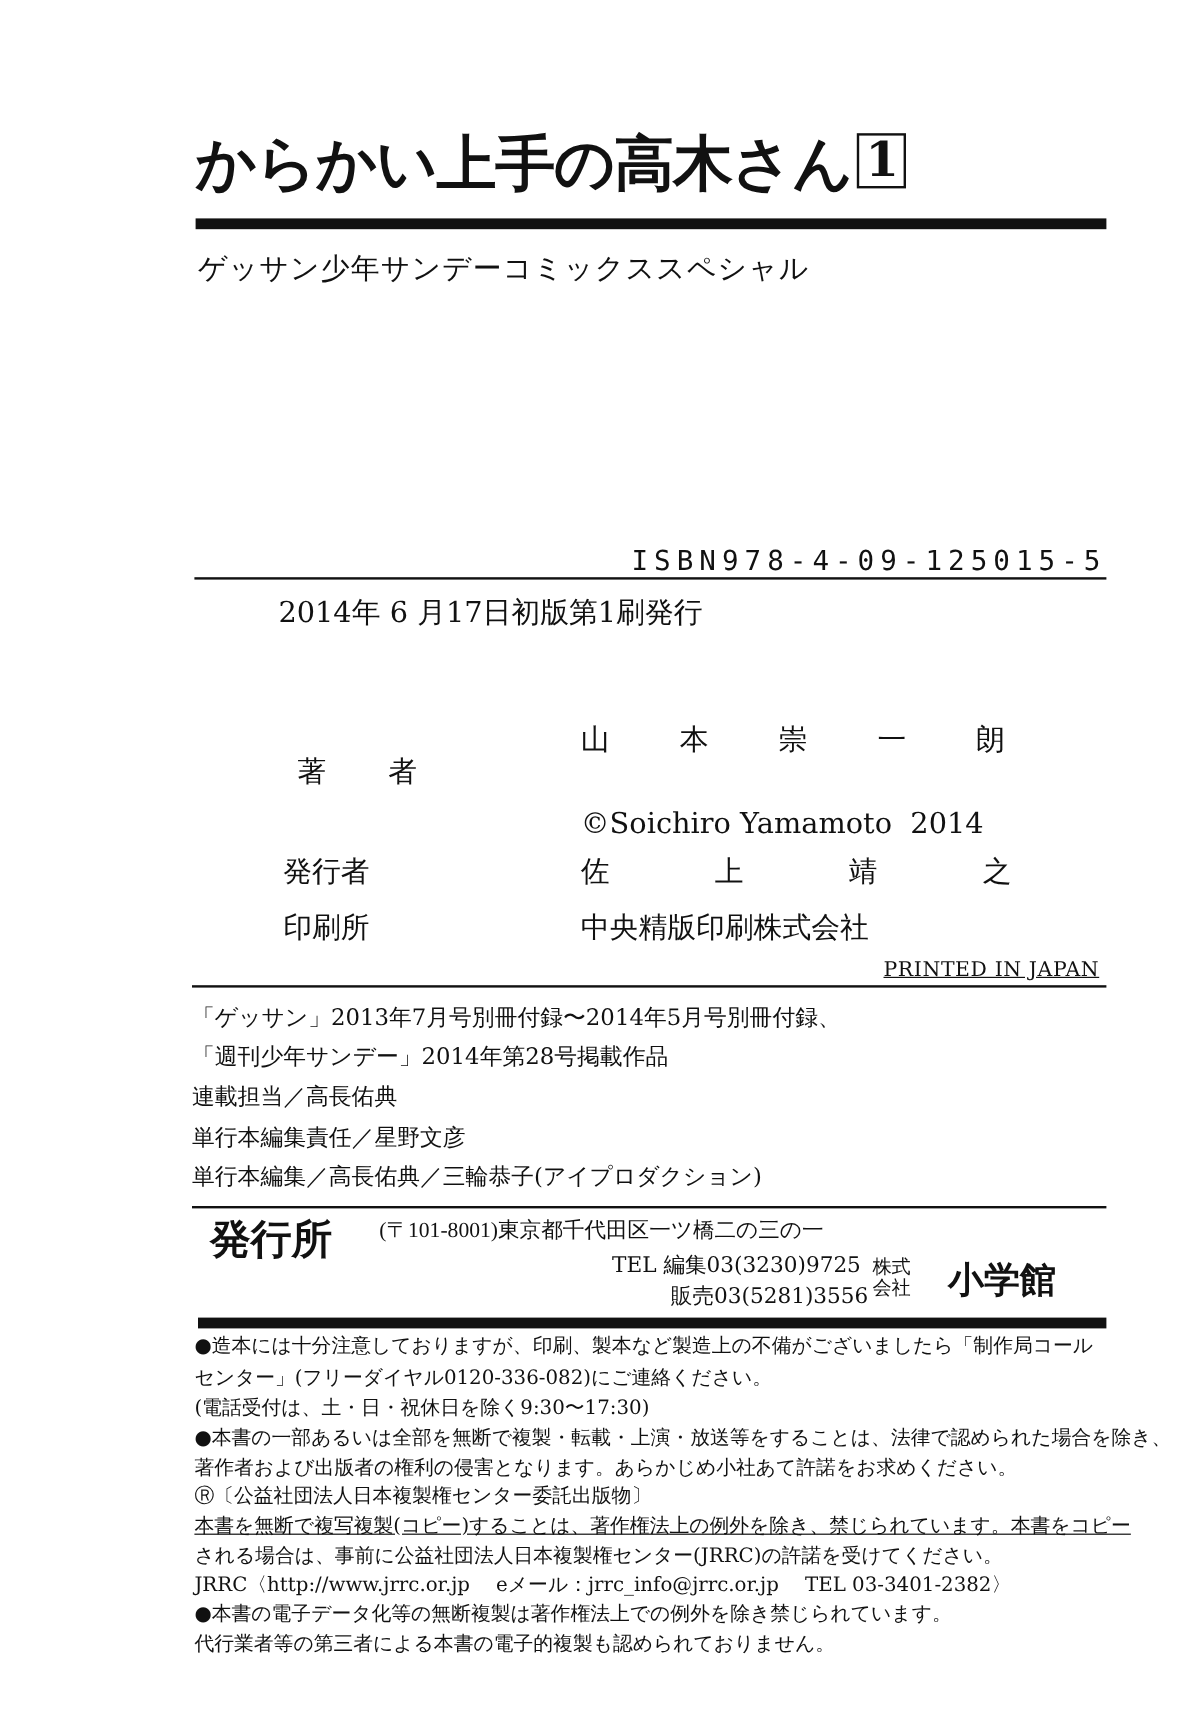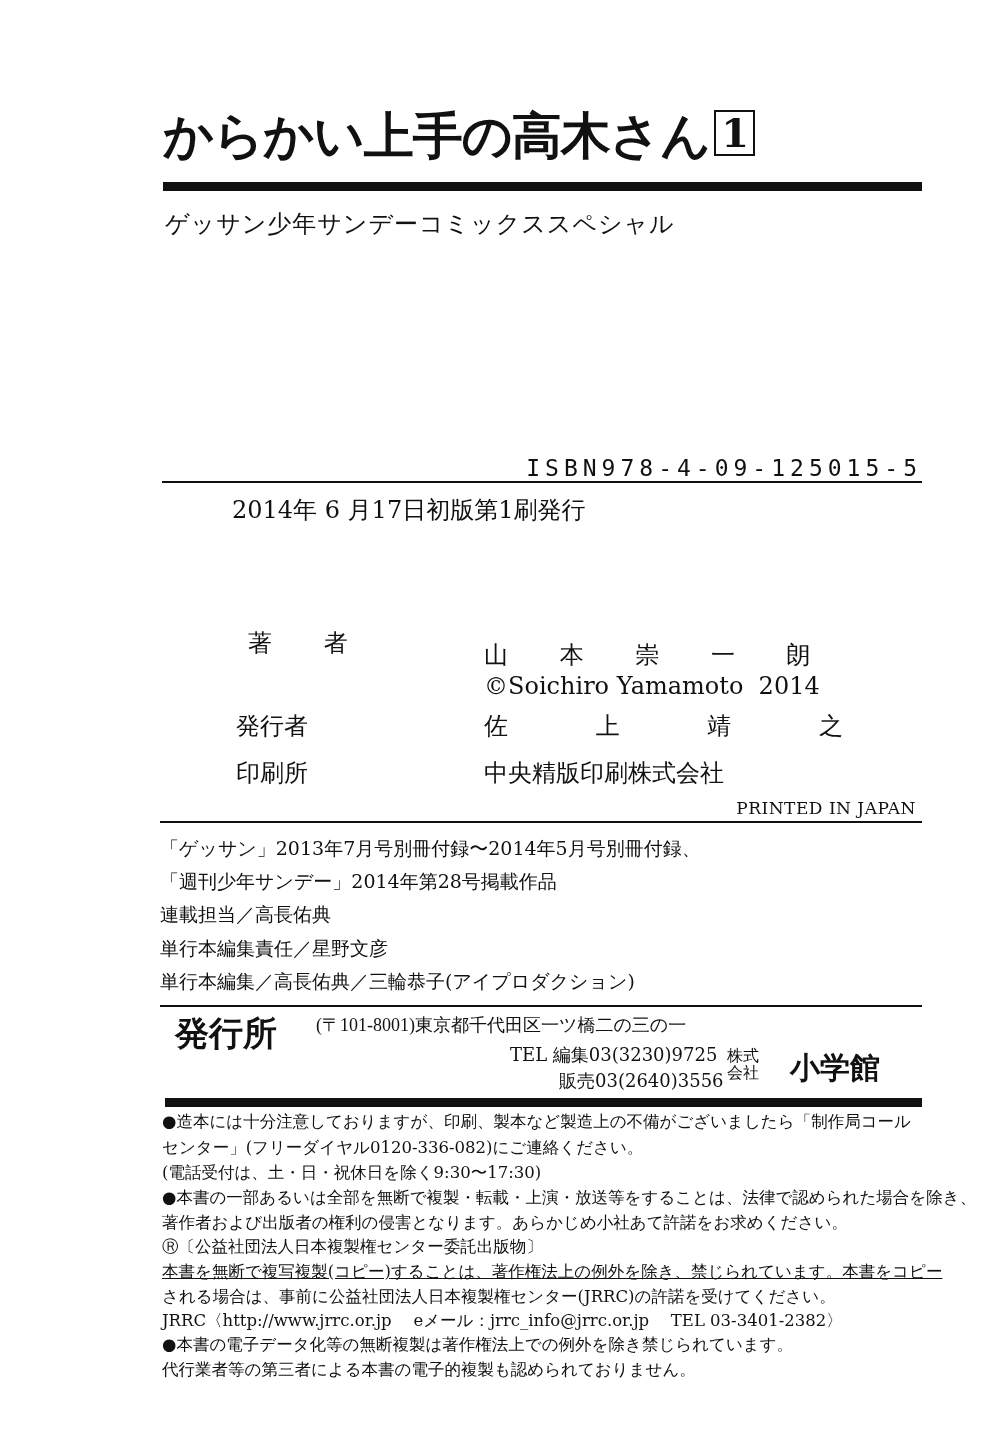--- a/index.html
+++ b/index.html
@@ -13,21 +13,21 @@
 
   #title { left: 163px; top: 106px; font-size: 50px; font-weight: bold; letter-spacing: -1px; line-height: 60px; }
   #title .vol { display: inline-block; border: 2px solid #111; font-size: 40px; line-height: 42px; padding: 0 5px; margin-left: 4px; vertical-align: 6px; font-family: "DejaVu Serif", serif; }
   #series { left: 165px; top: 208px; font-size: 24px; line-height: 32px; letter-spacing: 1px; }
   #isbn { right: 78px; top: 455px; font-size: 23px; letter-spacing: 5px; line-height: 26px; margin-left: 36px; }
   #date { left: 232px; top: 494px; font-size: 24px; line-height: 32px; }
 
   .credit-label { left: 236px; font-size: 24px; line-height: 30px; }
   .credit-value { left: 484px; font-size: 24px; line-height: 30px; }
   .spaced { letter-spacing: 22px; }
-  #printed { right: 84px; top: 798px; font-size: 17px; letter-spacing: 0.5px; }
+  #printed { right: 84px; top: 798px; font-size: 17px; letter-spacing: 0.5px; text-decoration: underline; }
 
   .note { left: 160px; font-size: 19px; line-height: 24px; }
 
   #pub-label { left: 175px; top: 1012px; font-size: 34px; font-weight: bold; line-height: 42px; }
   #pub-addr { left: 316px; top: 1013px; font-size: 18px; line-height: 24px; font-family: Liberation Serif, serif; }
   #pub-tel1 { left: 510px; top: 1043px; font-size: 18px; line-height: 24px; }
   #pub-tel2 { left: 559px; top: 1069px; font-size: 18px; line-height: 24px; }
   #pub-kk { left: 727px; top: 1047px; font-size: 16px; line-height: 17px; width: 40px; white-space: normal; }
   #pub-name { left: 790px; top: 1050px; font-size: 30px; font-weight: bold; line-height: 36px; }
 
@@ -38,40 +38,40 @@
 
 <div id="title" class="abs sans"><span>からかい上手の高木さん</span><span class="vol">1</span></div>
 <div class="rule" style="left:163px; top:182px; width:759px; height:9px;"></div>
 <div id="series" class="abs sans">ゲッサン少年サンデーコミックススペシャル</div>
 
 <div id="isbn" class="abs mono">ISBN978-4-09-125015-5</div>
 <div class="rule" style="left:162px; top:481px; width:760px; height:2px;"></div>
 <div id="date" class="abs serif">2014年 6 月17日初版第1刷発行</div>
 
 <div class="abs serif credit-label spaced" style="top:628px;margin-left:12px;">著 者</div>
-<div class="abs serif credit-value spaced" style="top:640px;">山 本 崇 一 朗</div>
+<div class="abs serif credit-value spaced" style="top:604px;font-family:Liberation Mono, monospace;">山 本 崇 一 朗</div>
 <div class="abs serif credit-value" style="top:671px; white-space:pre;">©Soichiro Yamamoto  2014</div>
 <div class="abs serif credit-label" style="top:711px;">発行者</div>
 <div class="abs serif credit-value spaced" style="top:711px; letter-spacing:40px;">佐 上 靖 之</div>
 <div class="abs serif credit-label" style="top:758px;">印刷所</div>
 <div class="abs serif credit-value" style="top:758px;">中央精版印刷株式会社</div>
 <div id="printed" class="abs serif">PRINTED IN JAPAN</div>
 <div class="rule" style="left:160px; top:821px; width:762px; height:2px;"></div>
 
 <div class="abs serif note" style="top:836px;">「ゲッサン」2013年7月号別冊付録〜2014年5月号別冊付録、</div>
 <div class="abs serif note" style="top:869px;">「週刊少年サンデー」2014年第28号掲載作品</div>
 <div class="abs serif note" style="top:902px;">連載担当／高長佑典</div>
 <div class="abs serif note" style="top:936px;">単行本編集責任／星野文彦</div>
 <div class="abs serif note" style="top:969px;">単行本編集／高長佑典／三輪恭子(アイプロダクション)</div>
 <div class="rule" style="left:160px; top:1005px; width:762px; height:2px;"></div>
 
 <div id="pub-label" class="abs sans">発行所</div>
 <div id="pub-addr" class="abs serif">(〒101-8001)東京都千代田区一ツ橋二の三の一</div>
 <div id="pub-tel1" class="abs serif">TEL 編集03(3230)9725</div>
-<div id="pub-tel2" class="abs serif">販売03(2640)3556</div>
+<div id="pub-tel2" class="abs serif">販売03(5281)3556</div>
 <div id="pub-kk" class="abs sans">株式 会社</div>
 <div id="pub-name" class="abs sans">小学館</div>
 <div class="rule" style="left:165px; top:1098px; width:757px; height:9px;"></div>
 
 <div class="abs serif fine" style="top:1110px;">●造本には十分注意しておりますが、印刷、製本など製造上の不備がございましたら「制作局コール</div>
 <div class="abs serif fine" style="top:1136px;">センター」(フリーダイヤル0120-336-082)にご連絡ください。</div>
 <div class="abs serif fine" style="top:1161px;">(電話受付は、土・日・祝休日を除く9:30〜17:30)</div>
 <div class="abs serif fine" style="top:1186px;">●本書の一部あるいは全部を無断で複製・転載・上演・放送等をすることは、法律で認められた場合を除き、</div>
 <div class="abs serif fine" style="top:1211px;">著作者および出版者の権利の侵害となります。あらかじめ小社あて許諾をお求めください。</div>
 <div class="abs serif fine" style="top:1235px;">Ⓡ〔公益社団法人日本複製権センター委託出版物〕</div>

